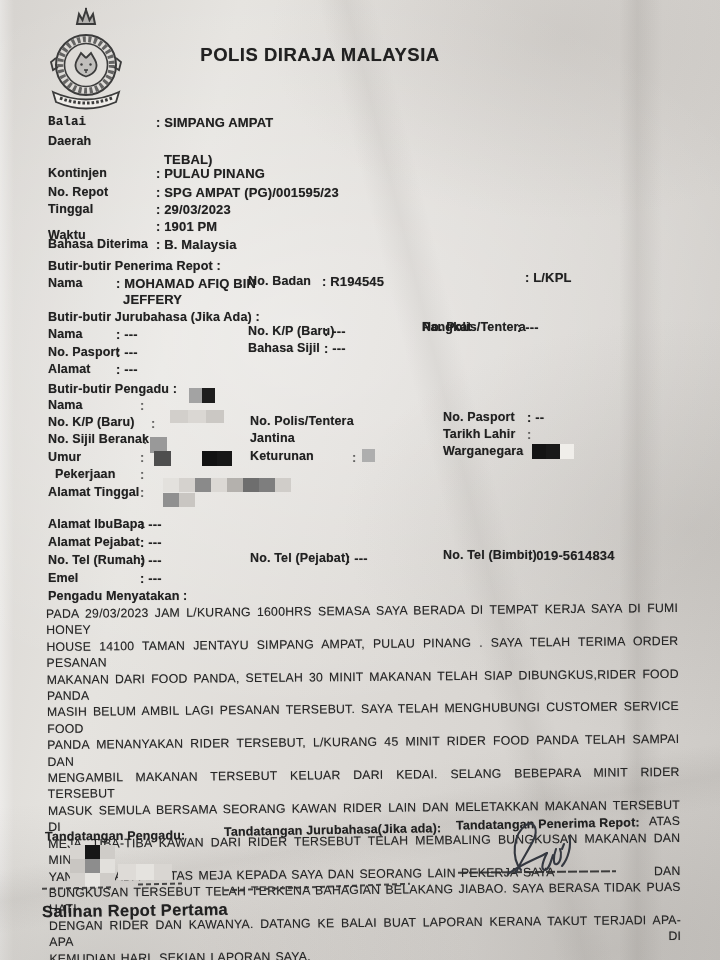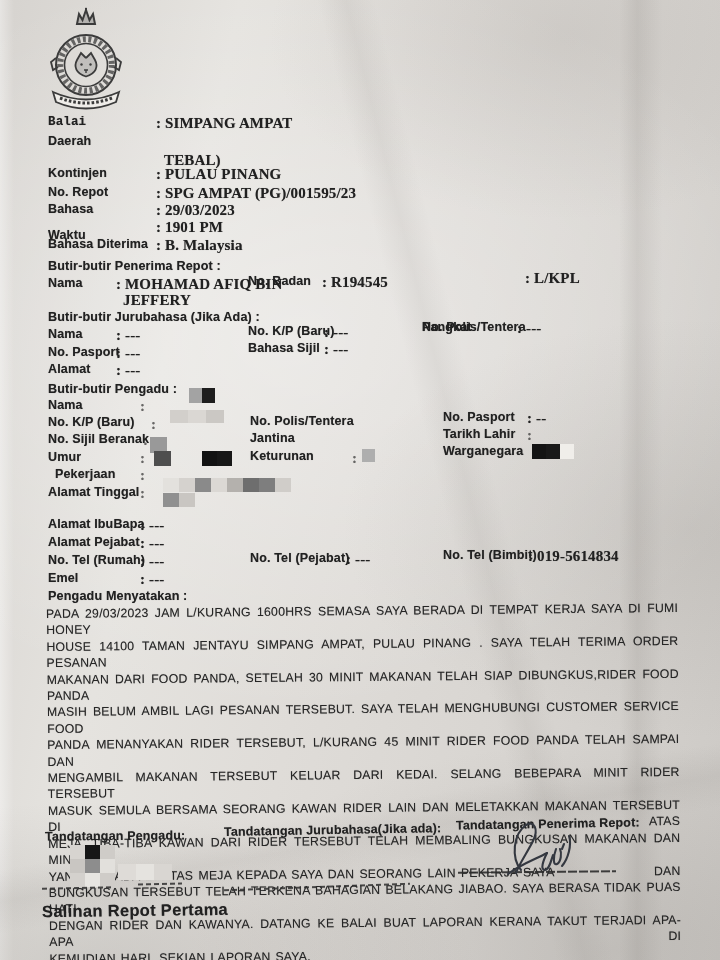--- a/index.html
+++ b/index.html
@@ -12,21 +12,21 @@
       radial-gradient(ellipse 560px 240px at 12% 101%, rgba(120,116,111,0.22), transparent 70%),
       radial-gradient(ellipse 600px 300px at 85% 99%, rgba(125,121,116,0.20), transparent 70%),
       radial-gradient(ellipse 700px 500px at 40% 35%, rgba(255,255,255,0.38), transparent 75%),
       linear-gradient(90deg, rgba(255,255,255,0.40) 0px, transparent 14px),
       linear-gradient(102deg, #d6d3cf 0%, #e5e3df 26%, #dfdcd8 48%, #d8d5d1 72%, #ccc9c5 100%);
   }
   
   .crease{position:absolute;pointer-events:none;}
   .ink{position:absolute;white-space:nowrap;text-shadow:0 0 0.7px rgba(33,33,33,0.45);}
   .lbl{font-weight:700;font-size:12.5px;letter-spacing:0.15px;}
-  .val{font-weight:700;font-size:15px;letter-spacing:0.15px;font-family:Liberation Serif, serif;}
+  .val{font-weight:700;font-size:13px;letter-spacing:0.15px;}
   .sec{font-weight:700;font-size:12.6px;letter-spacing:0.15px;}
   .faint{opacity:0.65;}
   .title{font-weight:700;text-align:center;}
   .stmt-block{position:absolute;left:46px;top:606px;width:632px;transform:rotate(-0.55deg);transform-origin:0 0;}
   .stmt-line{font-size:12.3px;line-height:16.4px;letter-spacing:0.2px;word-spacing:1.2px;
     color:#262626;text-shadow:0 0 0.7px rgba(38,38,38,0.4);
     text-align:justify;text-align-last:justify;white-space:normal;}
   .stmt-line.last{text-align-last:left;}
   .mosaic{position:absolute;font-size:0;line-height:0;filter:blur(0.35px);}
   .mosaic i{display:inline-block;vertical-align:top;}
@@ -57,30 +57,31 @@
       <path d="M80 50 l5 4 -2 8 -5-3" stroke-width="1.8"></path>
       <path d="M41 52 l4-7 4.5 4.5 h1 l4.5-4.5 4 7 c3.5 6.5 1 13.5 -9 16.5 c-10 -3 -12.5 -10 -9 -16.5 z" stroke-width="1.8" fill="#3b3b3b" fill-opacity="0.18"></path>
       <circle cx="45.5" cy="56.5" r="1.2" fill="#3b3b3b" stroke="none"></circle>
       <circle cx="54.5" cy="56.5" r="1.2" fill="#3b3b3b" stroke="none"></circle>
       <path d="M48 62 h4 M50 62 v3" stroke-width="1.4"></path>
       <path d="M17 84 q33 15 66 0 l-3 10 q-30 13 -60 0 z" stroke-width="1.8" fill="#efede9"></path>
       <path d="M24 90 q26 10 52 0" stroke-width="3" stroke-dasharray="2.6,2"></path>
     </g>
   </svg>
 
+  <div class="ink title" style="left:150px;top:44px;width:340px;font-size:18.5px;letter-spacing:0.5px;">POLIS DIRAJA MALAYSIA</div>
 
   <div class="ink lbl" style="left:48px;top:115px;font-family:Liberation Mono, monospace;">Balai</div>
   <div class="ink val" style="left:156px;top:115px;">: SIMPANG AMPAT</div>
   <div class="ink lbl" style="left:48px;top:134px;">Daerah</div>
   <div class="ink val" style="left:164px;top:152px;">TEBAL)</div>
   <div class="ink lbl" style="left:48px;top:166px;">Kontinjen</div>
   <div class="ink val" style="left:156px;top:166px;">: PULAU PINANG</div>
   <div class="ink lbl" style="left:48px;top:185px;">No. Repot</div>
   <div class="ink val" style="left:156px;top:185px;">: SPG AMPAT (PG)/001595/23</div>
-  <div class="ink lbl" style="left:48px;top:202px;">Bahasa</div>
+  <div class="ink lbl" style="left:48px;top:202px;">Tinggal</div>
   <div class="ink val" style="left:156px;top:202px;">: 29/03/2023</div>
   <div class="ink lbl" style="left:48px;top:228px;">Waktu</div>
   <div class="ink val" style="left:156px;top:219px;">: 1901 PM</div>
   <div class="ink lbl" style="left:48px;top:237px;">Bahasa Diterima</div>
   <div class="ink val" style="left:156px;top:237px;">: B. Malaysia</div>
 
   <div class="ink sec" style="left:48px;top:259px;">Butir-butir Penerima Repot :</div>
   <div class="ink lbl" style="left:48px;top:276px;">Nama</div>
   <div class="ink val" style="left:116px;top:276px;">: MOHAMAD AFIQ BIN</div>
   <div class="ink val" style="left:123px;top:292px;">JEFFERY</div>

